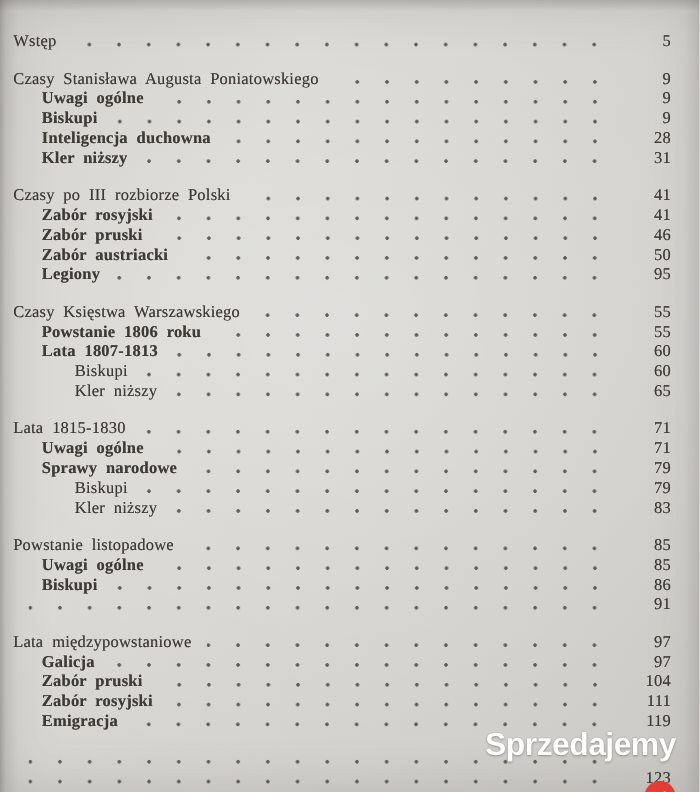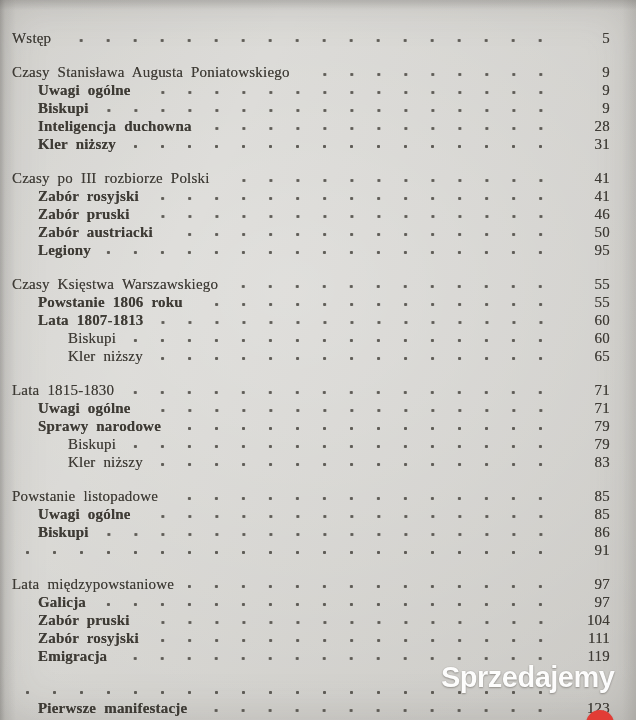--- a/index.html
+++ b/index.html
@@ -296,21 +296,20 @@
       <span class="leader"></span>
       <span class="pagenum">119</span>
     </div>
 
     <div class="toc-row indent-0 gap-before">
       <span class="leader"></span>
       <span class="pagenum"></span>
     </div>
 
     <div class="toc-row indent-1">
-      <span class="label">Pierwsze manifestacje</span>
       <span class="leader"></span>
       <span class="pagenum">123</span>
     </div>
   </div>
 
   <div class="watermark">
     <span class="wm-text">Sprzedajemy</span>
     <span class="wm-badge">
       <span class="wm-dot"></span>
       <span>pl</span>

